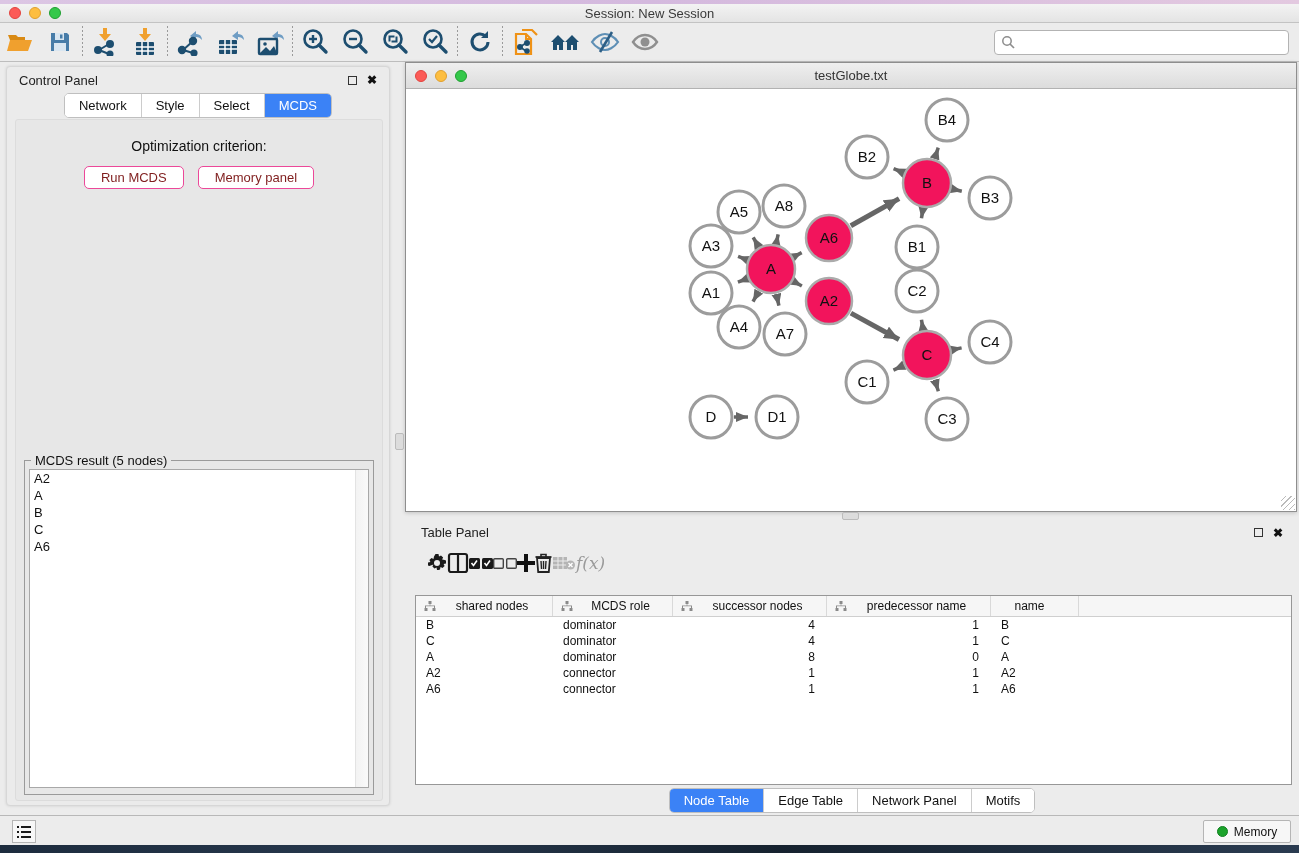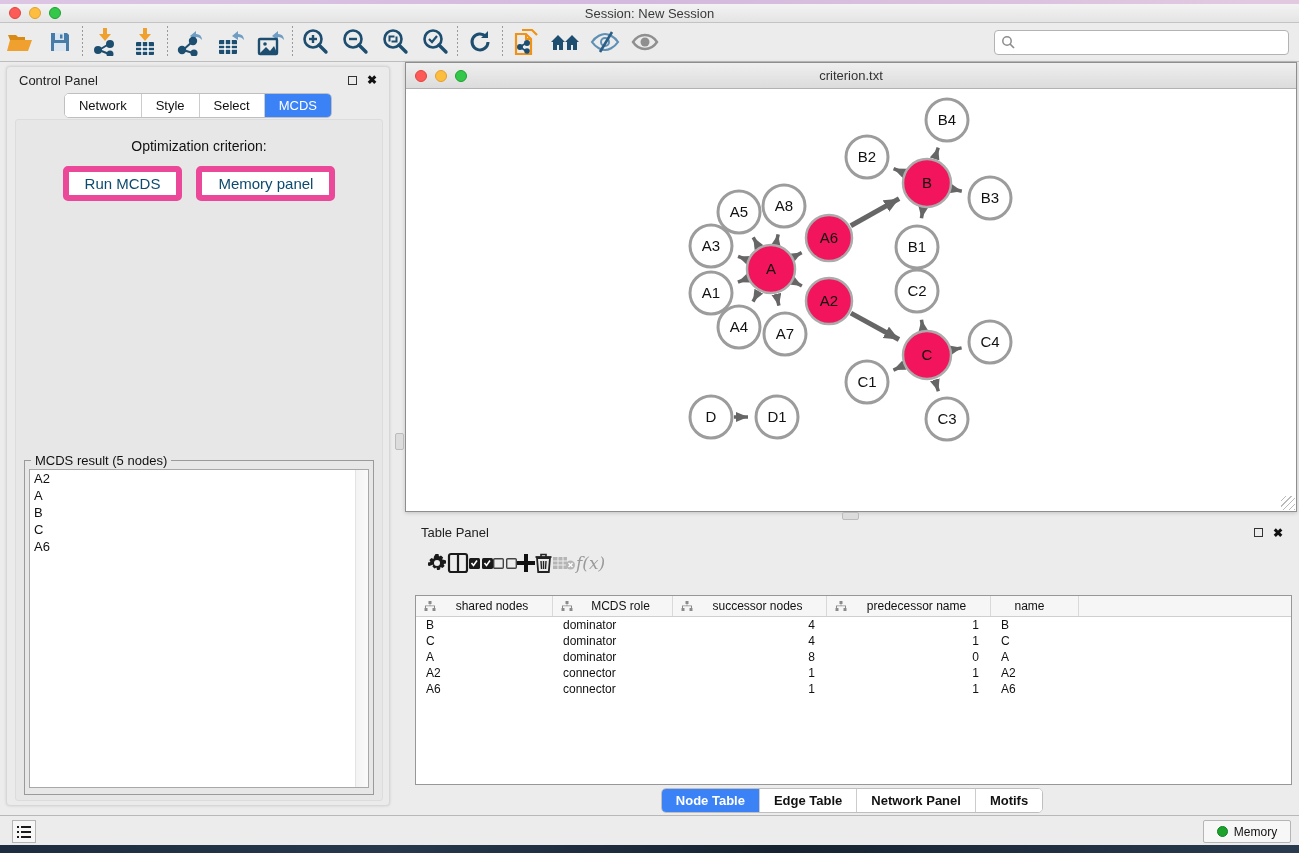--- a/index.html
+++ b/index.html
@@ -67,22 +67,22 @@
   .dropdown .dd-text { flex:1; font-size:13px; color:#111; padding-left:8px;
     white-space:nowrap; overflow:hidden; }
   .dd-stepper { width:20px; height:24px; margin-right:-1px;
     background:linear-gradient(#6aa9f8,#2e7de0); border-radius:0 4px 4px 0;
     display:flex; flex-direction:column; align-items:center; justify-content:center; gap:1px; }
   .dd-stepper .tri-up { width:0; height:0; border-left:4px solid transparent;
     border-right:4px solid transparent; border-bottom:5px solid #fff; }
   .dd-stepper .tri-down { width:0; height:0; border-left:4px solid transparent;
     border-right:4px solid transparent; border-top:5px solid #fff; }
   .btn-row { display:flex; justify-content:center; gap:14px; margin-top:12px; }
-  .mac-btn { background:#fff; border:6px solid #ec4899; border-radius:5px;
-    font-size:15px; color:#0c4a6e; padding:3px 16px; font-family:inherit; cursor:default; }
+  .mac-btn { background:#fff; border:1px solid #ec4899; border-radius:5px;
+    font-size:13px; color:#7f1d1d; padding:3px 16px; font-family:inherit; cursor:default; }
   .result-group { position:absolute; left:8px; top:340px; width:350px; height:335px;
     border:1px solid #9a9a9a; background:#e7e7e7; }
   .result-legend { position:absolute; top:-8px; left:6px; background:#e7e7e7;
     padding:0 4px; font-size:13px; color:#111; }
   .result-list { position:absolute; left:4px; top:8px; right:4px; bottom:6px;
     background:#fff; border:1px solid #a8a8a8; overflow:hidden; }
   .result-item { font-size:13px; color:#111; padding:1px 0 1px 4px; line-height:15px; }
   .result-scroll { position:absolute; right:0; top:0; width:13px; bottom:0;
     background:linear-gradient(90deg,#f3f3f3,#fafafa); border-left:1px solid #e3e3e3; }
 
@@ -120,21 +120,21 @@
     border-bottom:1px solid #cfcfcf; }
   .dt-hcell { display:flex; align-items:center; font-size:12px; color:#111;
     border-right:1px solid #d9d9d9; }
   .dt-hcell .hicon { margin:0 6px 0 8px; }
   .dt-hcell .hlabel { flex:1; text-align:center; padding-right:10px; }
   .dt-row { display:flex; height:16px; align-items:center; }
   .dt-cell { font-size:12px; color:#111; white-space:nowrap; overflow:hidden; }
   .al { padding-left:10px; text-align:left; }
   .ar { padding-right:12px; text-align:right; }
   .tp-tabs { position:absolute; left:0; right:0; top:268px; display:flex;
-    justify-content:center;font-weight:bold; }
+    justify-content:center; }
 
   
   .statusbar { position:absolute; left:0; top:815px; width:1299px; height:30px;
     background:#ececec; border-top:1px solid #b8b8b8; }
   .list-btn { position:absolute; left:12px; top:4px; width:24px; height:23px;
     background:#f7f7f7; border:1px solid #b5b5b5; display:flex; align-items:center;
     justify-content:center; }
   .memory-btn { position:absolute; right:8px; top:4px; height:23px; min-width:88px;
     background:#f7f7f7; border:1px solid #b5b5b5; border-radius:2px;
     display:flex; align-items:center; justify-content:center; gap:6px;
@@ -360,21 +360,21 @@
     </div>
   </div>
 
   <div class="net-window">
     <div class="net-titlebar">
       <div class="lights">
         <div class="light red"></div>
         <div class="light yellow"></div>
         <div class="light green"></div>
       </div>
-      <div class="net-title">criterion.txt</div>
+      <div class="net-title">testGlobe.txt</div>
     </div>
     <div class="net-canvas">
       <svg id="graph-svg" width="890" height="422">
         <defs>
           <marker id="arrow" markerUnits="userSpaceOnUse" markerWidth="14" markerHeight="12" refX="12" refY="5" orient="auto">
             <path d="M0,0 L12,5 L0,10 z" fill="#666666"></path>
           </marker>
           <marker id="arrowBig" markerUnits="userSpaceOnUse" markerWidth="18" markerHeight="15" refX="15" refY="6.5" orient="auto">
             <path d="M0,0 L15,6.5 L0,13 z" fill="#666666"></path>
           </marker>

